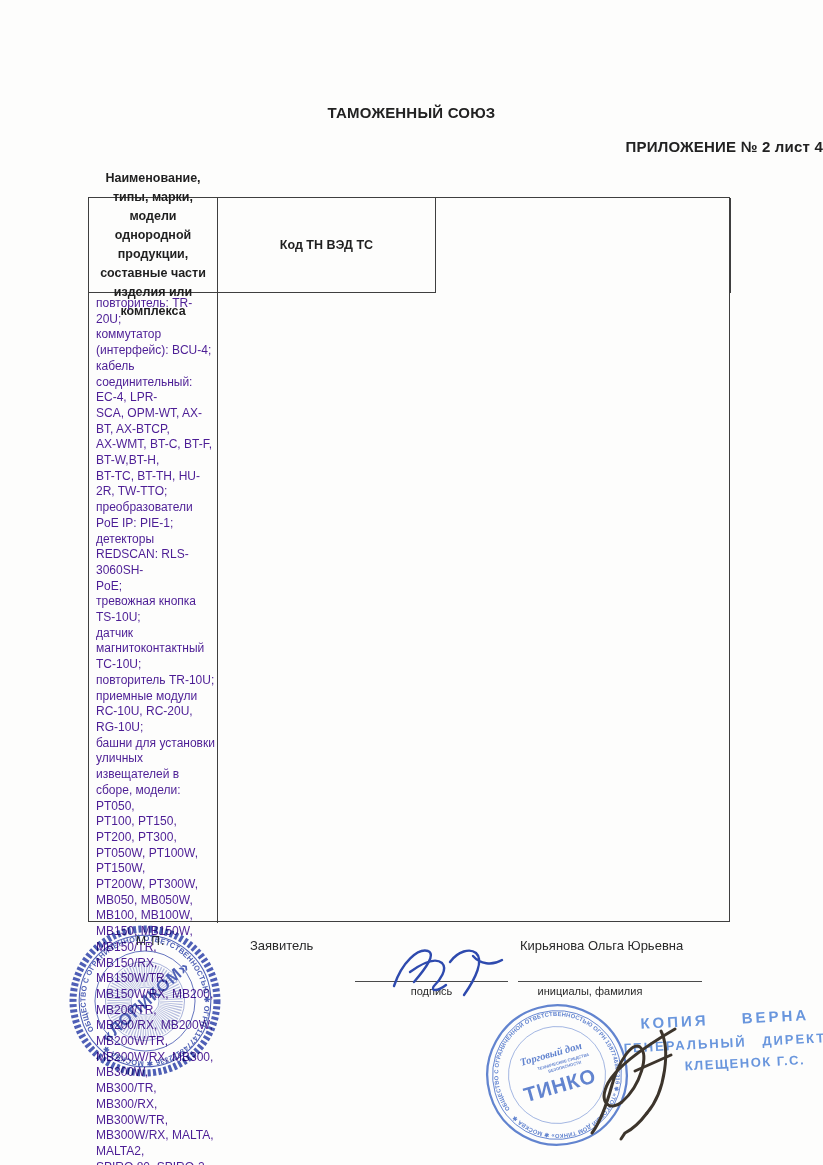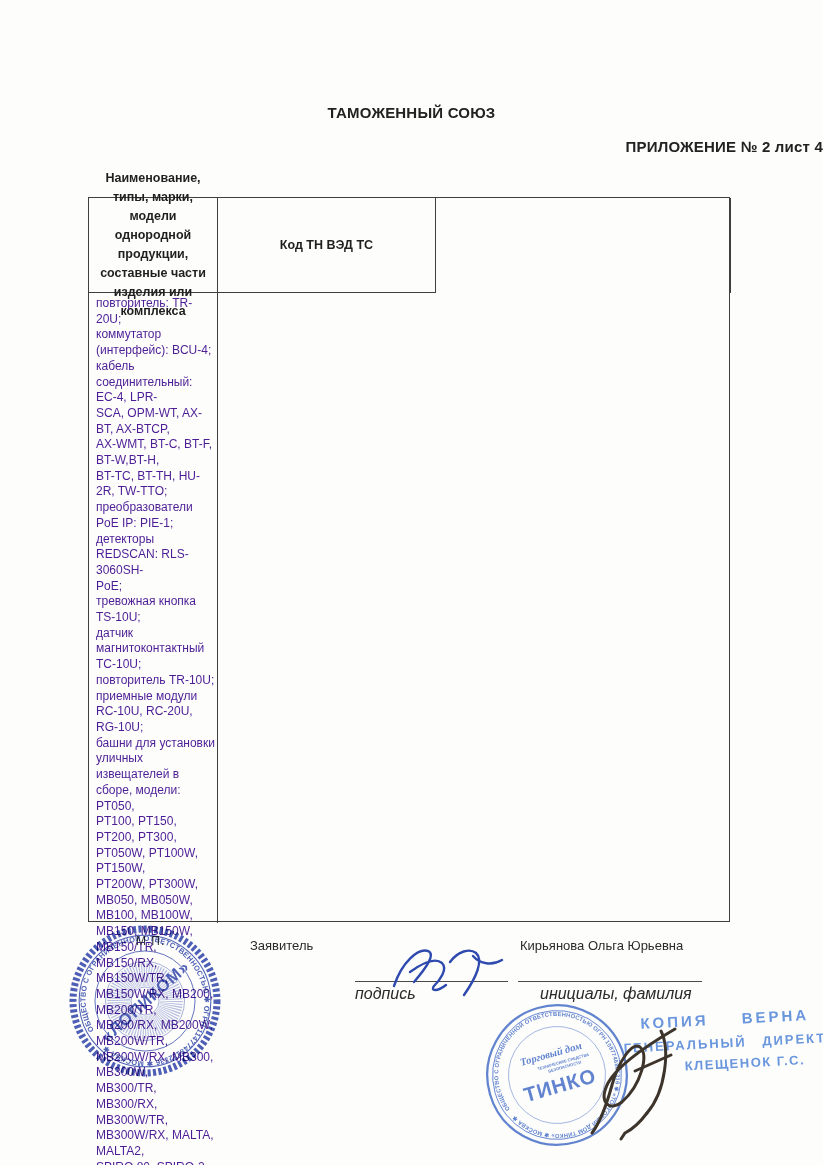--- a/index.html
+++ b/index.html
@@ -16,21 +16,21 @@
   .cell{border-right:1.4px solid #3f3f3f;border-bottom:1.4px solid #3f3f3f;box-sizing:border-box;}
   .cell.last-col{border-right:none;}
   .cell.last-row{border-bottom:none;}
   .th{display:flex;align-items:center;justify-content:center;text-align:center;
       font-weight:bold;font-size:12.5px;line-height:19px;padding:4px 10px;color:#1f1f1f;}
   .body-cell{font-size:12px;line-height:15.7px;padding:3px 2px 0 7px;color:#4c1d95;
              white-space:pre-line;}
   
   .label{font-size:13px;color:#2a2a2a;}
   .rule{border-top:1.3px solid #4a4a4a;height:0;}
-  .caption{font-size:16px;color:#2a2a2a;font-style:italic;}
+  .caption{font-size:11px;text-align:center;color:#2a2a2a;}
   .name-block{width:170px;text-align:left;font-size:13px;line-height:19px;color:#2a2a2a;}
   .mp{font-size:12px;color:#3a3a3a;letter-spacing:1px;}
   .stamp{mix-blend-mode:multiply;}
   .rubber{transform:rotate(-3deg);transform-origin:left top;color:#6a97e0;font-weight:bold;}
   .rubber div{position:absolute;white-space:nowrap;}
   .r1{font-size:15px;letter-spacing:3px;word-spacing:26px;}
   .r2{font-size:13px;letter-spacing:2px;word-spacing:10px;}
   .r3{font-size:13px;letter-spacing:1.5px;}
 </style>
 </head>
@@ -89,21 +89,21 @@
   </div>
 
   <div class="abs mp" style="left:136px;top:934px;">М.П.</div>
   <div class="abs label" style="left:250px;top:938px;">Заявитель</div>
 
   <div class="abs rule" style="left:355px;top:981px;width:153px;"></div>
   <div class="abs caption" style="left:355px;top:985px;width:153px;">подпись</div>
 
   <div class="abs name-block" style="left:520px;top:936px;">Кирьянова Ольга Юрьевна</div>
   <div class="abs rule" style="left:518px;top:981px;width:184px;"></div>
-  <div class="abs caption" style="left:540px;top:985px;width:184px;">инициалы, фамилия</div>
+  <div class="abs caption" style="left:498px;top:985px;width:184px;">инициалы, фамилия</div>
 
   <svg class="abs" style="left:380px;top:942px;" width="140" height="55" viewBox="0 0 140 55">
     <g fill="none" stroke="#2e4aae" stroke-width="2.4" stroke-linecap="round">
       <path d="M14 44 C 22 20, 38 6, 48 9 C 56 12, 46 26, 34 40"></path>
       <path d="M30 30 C 44 20, 56 16, 62 21 C 68 27, 60 38, 54 44 C 50 49, 57 50, 66 43"></path>
       <path d="M70 20 C 78 9, 90 6, 96 11 C 104 18, 96 36, 84 53 M 93 14 C 100 22, 112 24, 122 18"></path>
     </g>
   </svg>
 
   <svg class="abs stamp" style="left:66px;top:922px;opacity:.9;" width="158" height="158" viewBox="0 0 180 180">

